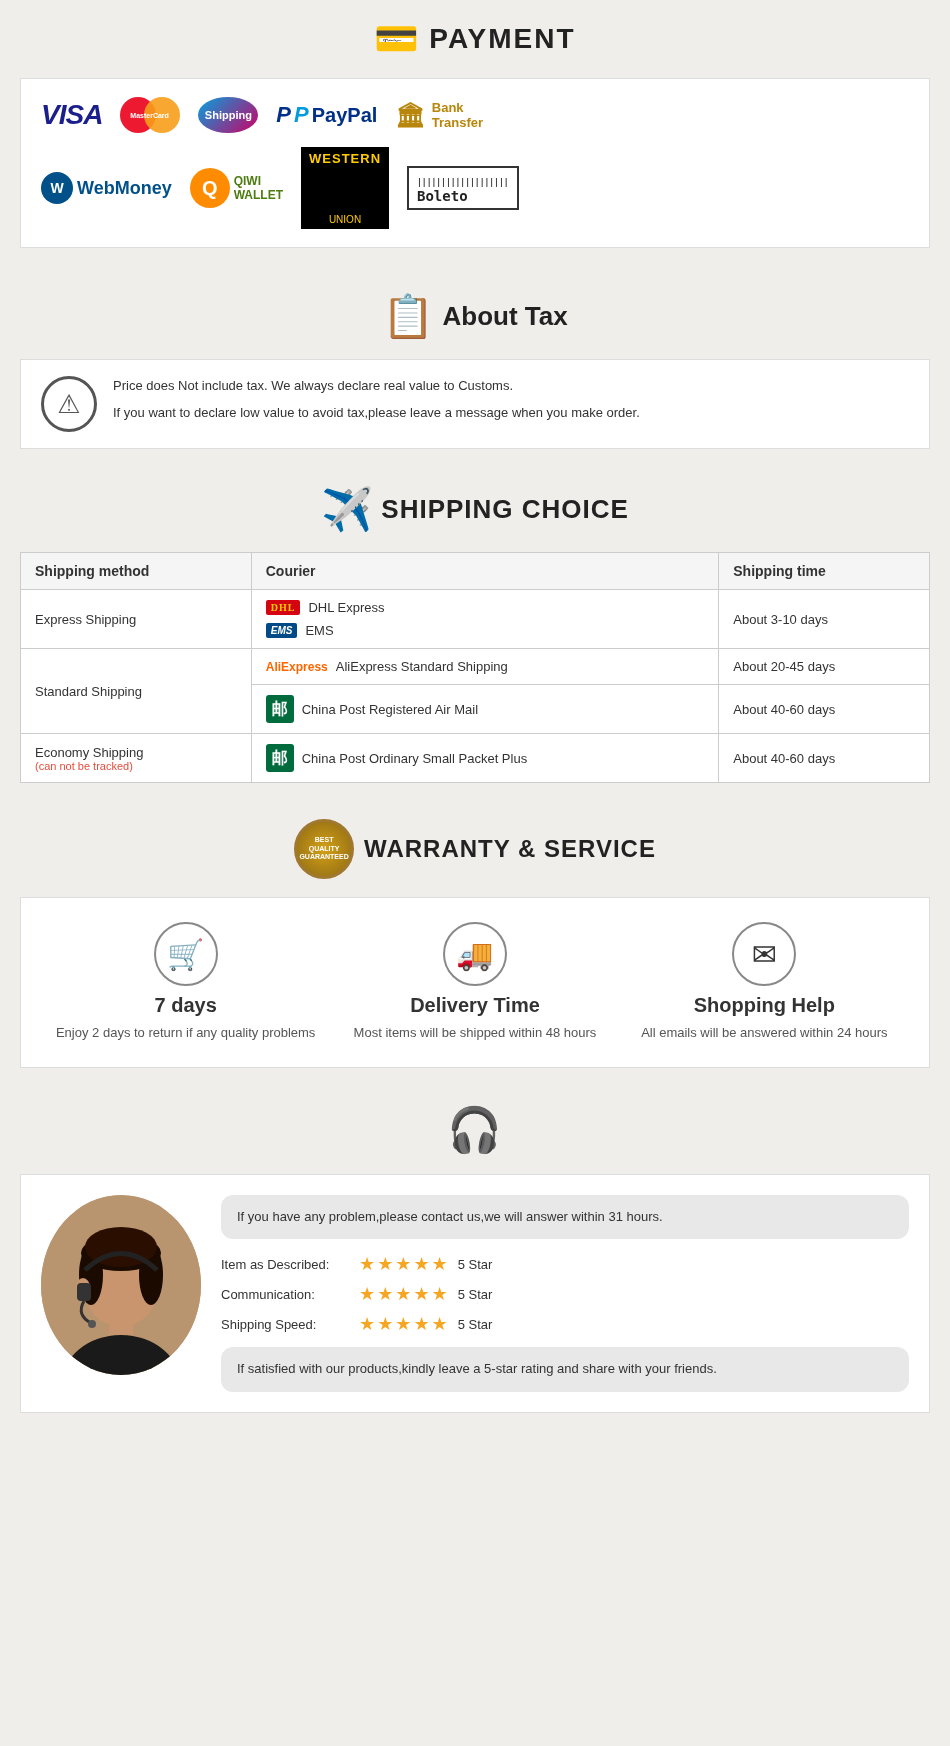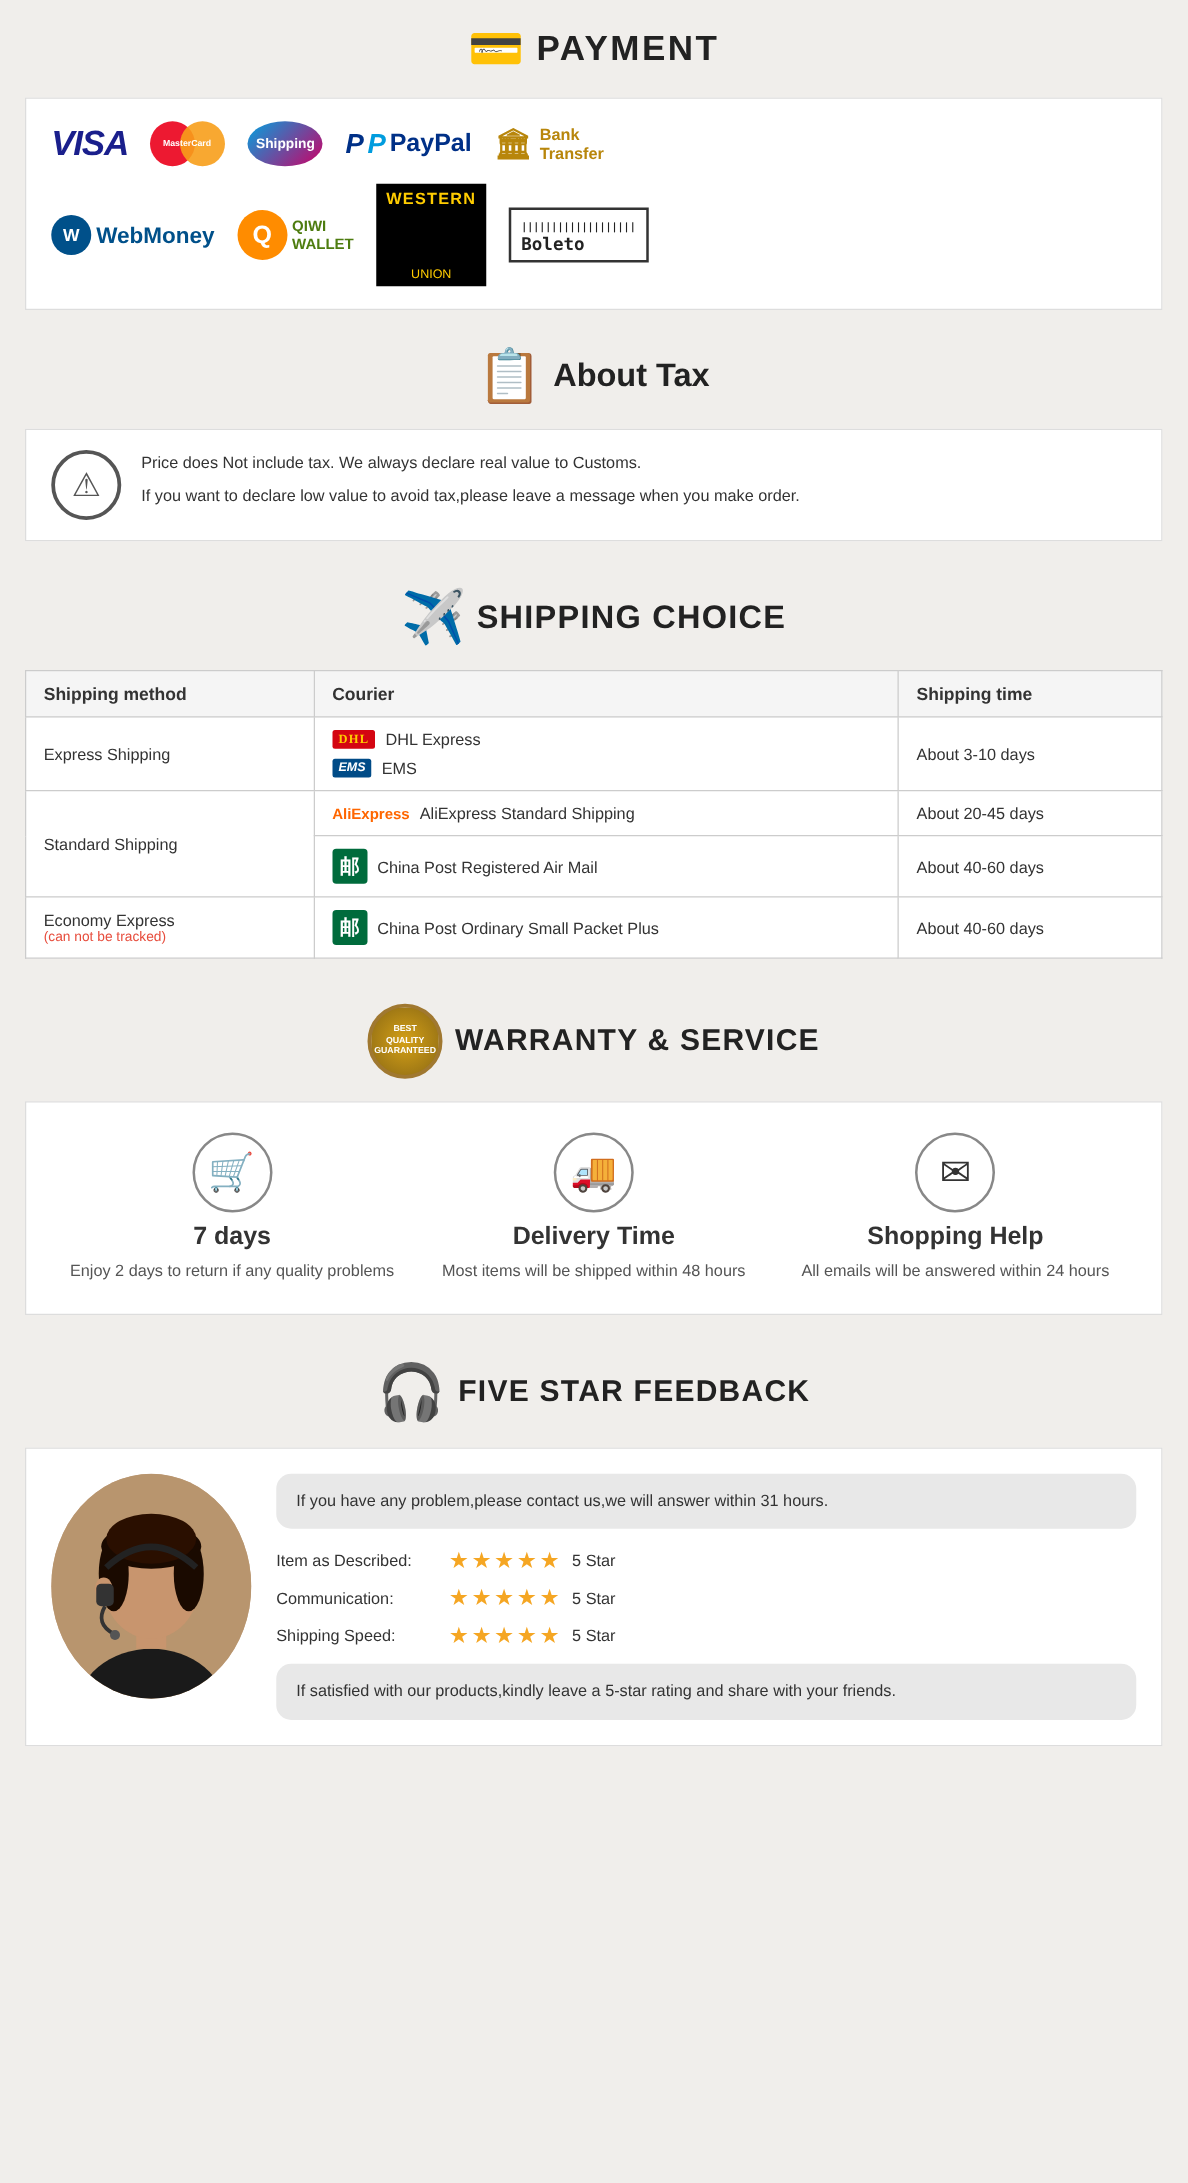--- a/index.html
+++ b/index.html
@@ -24,21 +24,21 @@
     .section-title {
       font-size: 28px;
       font-weight: bold;
       letter-spacing: 2px;
       color: #222;
     }
 
     .payment-box {
       background: #fff;
       border: 1px solid #ddd;
-      margin: 8px 20px 12px;
+      margin: 8px 20px 28px;
       padding: 18px 20px;
     }
     .payment-row {
       display: flex;
       align-items: center;
       gap: 18px;
       flex-wrap: wrap;
     }
     .payment-row + .payment-row {
       margin-top: 14px;
@@ -429,21 +429,21 @@
         <div class="courier-row">
           <div class="cn-post-icon">邮</div>
           <span>China Post Registered Air Mail</span>
         </div>
       </td>
       <td>About 40-60 days</td>
     </tr>
 
     <tr>
       <td>
-        <div class="economy-method">Economy Express</div>
+        <div class="economy-method">Economy Shipping</div>
         <div class="economy-sub">(can not be tracked)</div>
       </td>
       <td>
         <div class="courier-row">
           <div class="cn-post-icon">邮</div>
           <span>China Post Ordinary Small Packet Plus</span>
         </div>
       </td>
       <td>About 40-60 days</td>
     </tr>
@@ -472,21 +472,20 @@
     <div class="warranty-item">
       <div class="warranty-icon-circle">✉</div>
       <div class="warranty-item-title">Shopping Help</div>
       <div class="warranty-item-desc">All emails will be answered within 24 hours</div>
     </div>
   </div>
 </div>
 
 <div class="fivestar-header">
   <span class="headset-icon">🎧</span>
-  <span class="fivestar-title">FIVE STAR FEEDBACK</span>
 </div>
 
 <div class="fivestar-box">
 
   <div class="person-avatar">
     <svg class="person-svg" viewBox="0 0 160 180" xmlns="http://www.w3.org/2000/svg">
 
       <circle cx="80" cy="90" r="90" fill="#b8956e"></circle>
 
       <ellipse cx="80" cy="190" rx="60" ry="50" fill="#1a1a1a"></ellipse>

